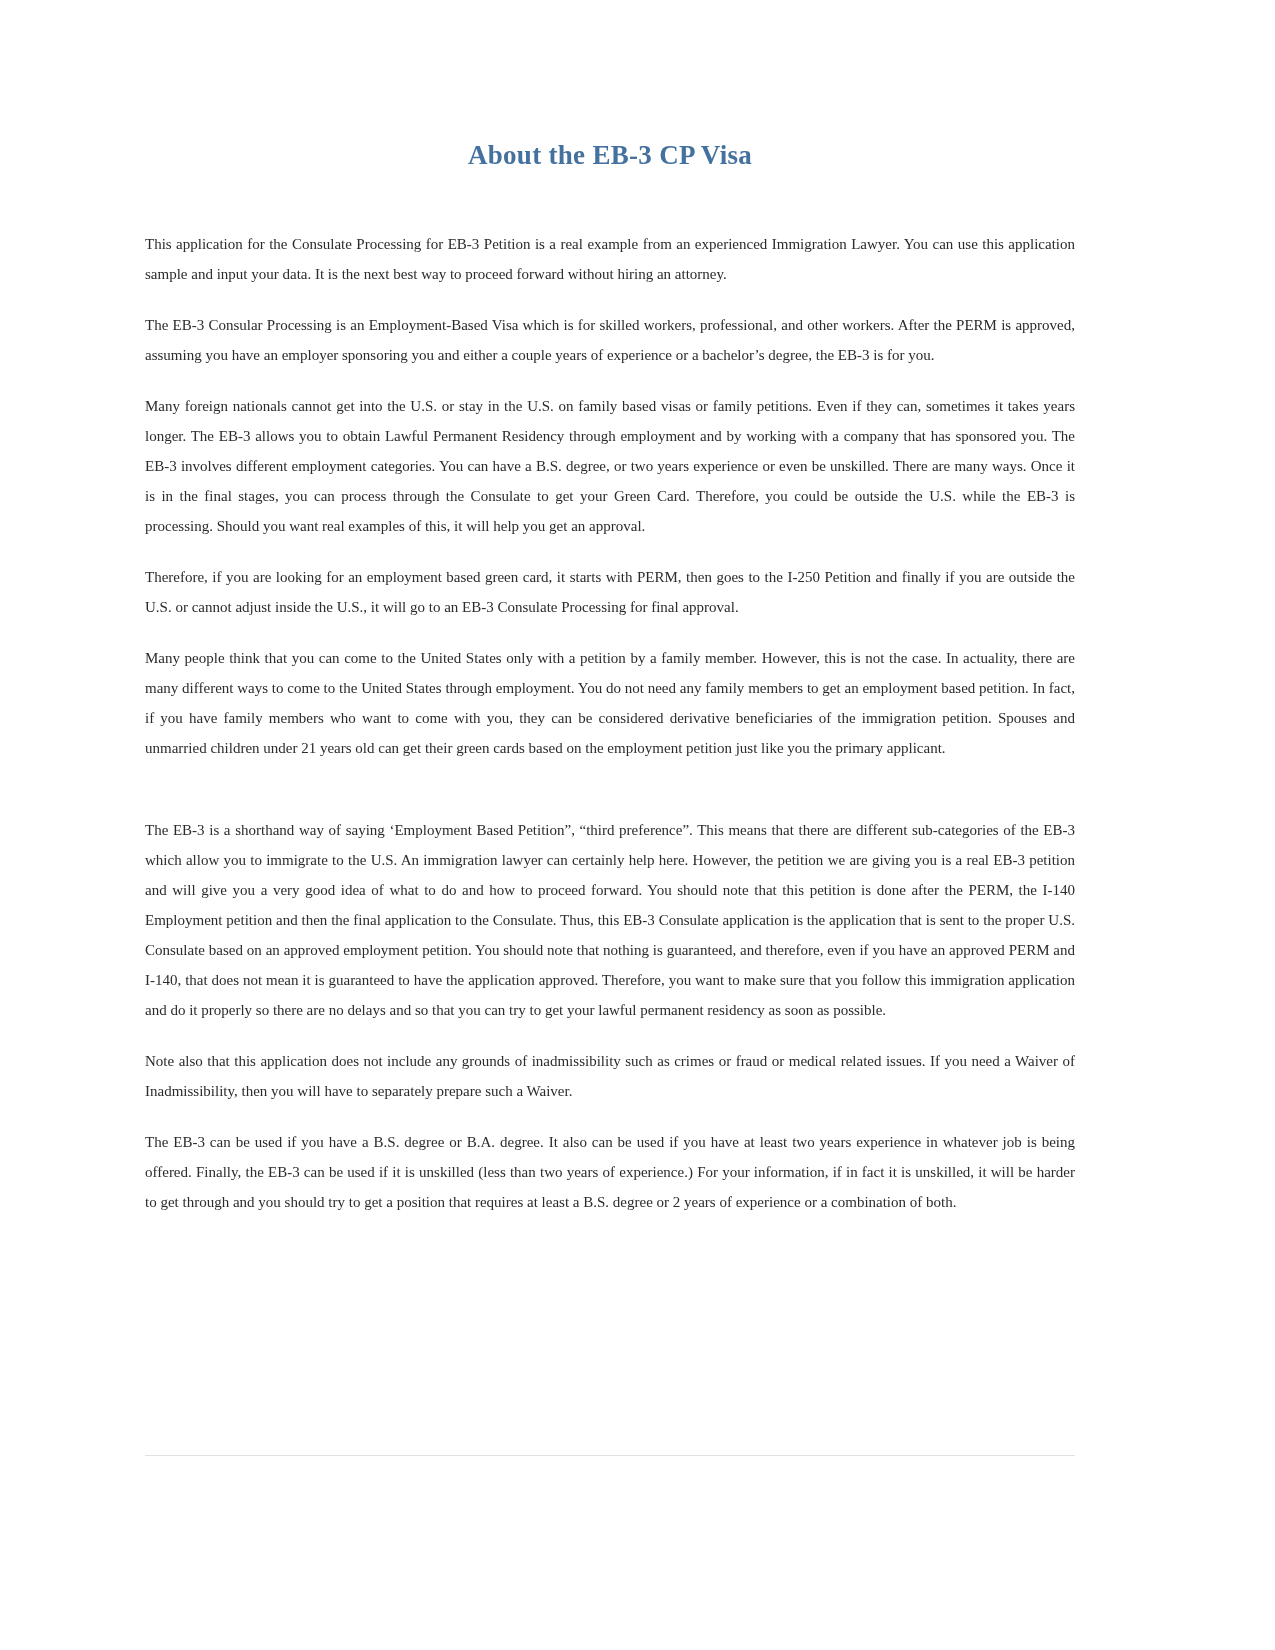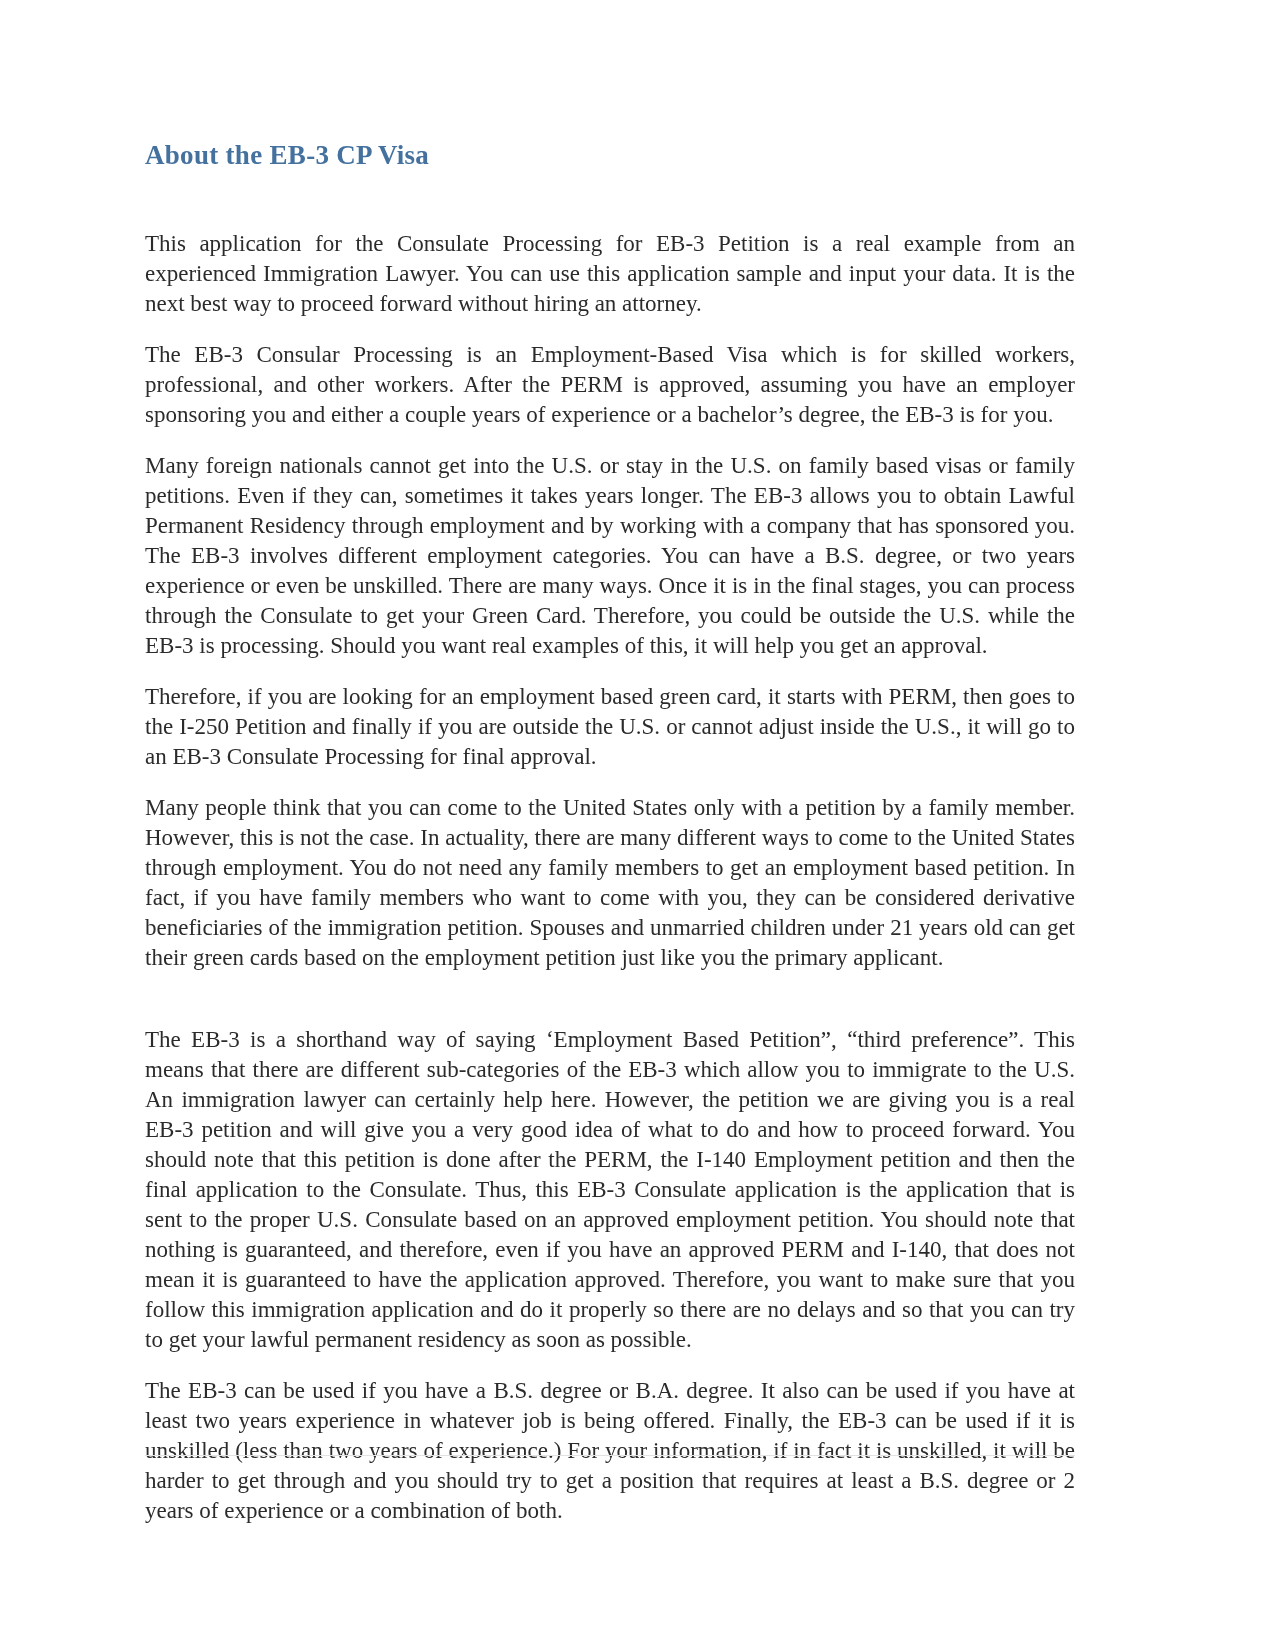--- a/index.html
+++ b/index.html
@@ -16,29 +16,29 @@
     font-family: "Liberation Serif", "DejaVu Serif", serif;
   }
   .content {
     position: absolute;
     left: 145px;
     top: 140px;
     width: 930px;
   }
   .doc-title {
     margin: 0 0 58px 0;
-    text-align: left;
+    text-align: center;
     font-size: 27px;
     font-weight: bold;
     letter-spacing: 0.3px;
     color: #44719e;
   }
   .para {
     margin: 0 0 21px 0;
-    font-size: 23px;
+    font-size: 15px;
     line-height: 30px;
     color: #2b2b2b;
     text-align: justify;
     text-justify: inter-word;
   }
   .para.extra-gap {
     margin-top: 52px;
   }
   .footer-divider {
     position: absolute;
@@ -61,18 +61,19 @@
     <p class="para">The EB-3 Consular Processing is an Employment-Based Visa which is for skilled workers, professional, and other workers. After the PERM is approved, assuming you have an employer sponsoring you and either a couple years of experience or a bachelor’s degree, the EB-3 is for you.</p>
 
     <p class="para">Many foreign nationals cannot get into the U.S. or stay in the U.S. on family based visas or family petitions. Even if they can, sometimes it takes years longer. The EB-3 allows you to obtain Lawful Permanent Residency through employment and by working with a company that has sponsored you. The EB-3 involves different employment categories. You can have a B.S. degree, or two years experience or even be unskilled. There are many ways. Once it is in the final stages, you can process through the Consulate to get your Green Card. Therefore, you could be outside the U.S. while the EB-3 is processing. Should you want real examples of this, it will help you get an approval.</p>
 
     <p class="para">Therefore, if you are looking for an employment based green card, it starts with PERM, then goes to the I-250 Petition and finally if you are outside the U.S. or cannot adjust inside the U.S., it will go to an EB-3 Consulate Processing for final approval.</p>
 
     <p class="para">Many people think that you can come to the United States only with a petition by a family member. However, this is not the case. In actuality, there are many different ways to come to the United States through employment. You do not need any family members to get an employment based petition. In fact, if you have family members who want to come with you, they can be considered derivative beneficiaries of the immigration petition. Spouses and unmarried children under 21 years old can get their green cards based on the employment petition just like you the primary applicant.</p>
 
     <p class="para extra-gap">The EB-3 is a shorthand way of saying ‘Employment Based Petition”, “third preference”. This means that there are different sub-categories of the EB-3 which allow you to immigrate to the U.S. An immigration lawyer can certainly help here. However, the petition we are giving you is a real EB-3 petition and will give you a very good idea of what to do and how to proceed forward. You should note that this petition is done after the PERM, the I-140 Employment petition and then the final application to the Consulate. Thus, this EB-3 Consulate application is the application that is sent to the proper U.S. Consulate based on an approved employment petition. You should note that nothing is guaranteed, and therefore, even if you have an approved PERM and I-140, that does not mean it is guaranteed to have the application approved. Therefore, you want to make sure that you follow this immigration application and do it properly so there are no delays and so that you can try to get your lawful permanent residency as soon as possible.</p>
 
+    <p class="para">Note also that this application does not include any grounds of inadmissibility such as crimes or fraud or medical related issues. If you need a Waiver of Inadmissibility, then you will have to separately prepare such a Waiver.</p>
 
     <p class="para">The EB-3 can be used if you have a B.S. degree or B.A. degree. It also can be used if you have at least two years experience in whatever job is being offered. Finally, the EB-3 can be used if it is unskilled (less than two years of experience.) For your information, if in fact it is unskilled, it will be harder to get through and you should try to get a position that requires at least a B.S. degree or 2 years of experience or a combination of both.</p>
   </div>
 
   <div class="footer-divider"></div>
 </div>
 
 </body></html>

